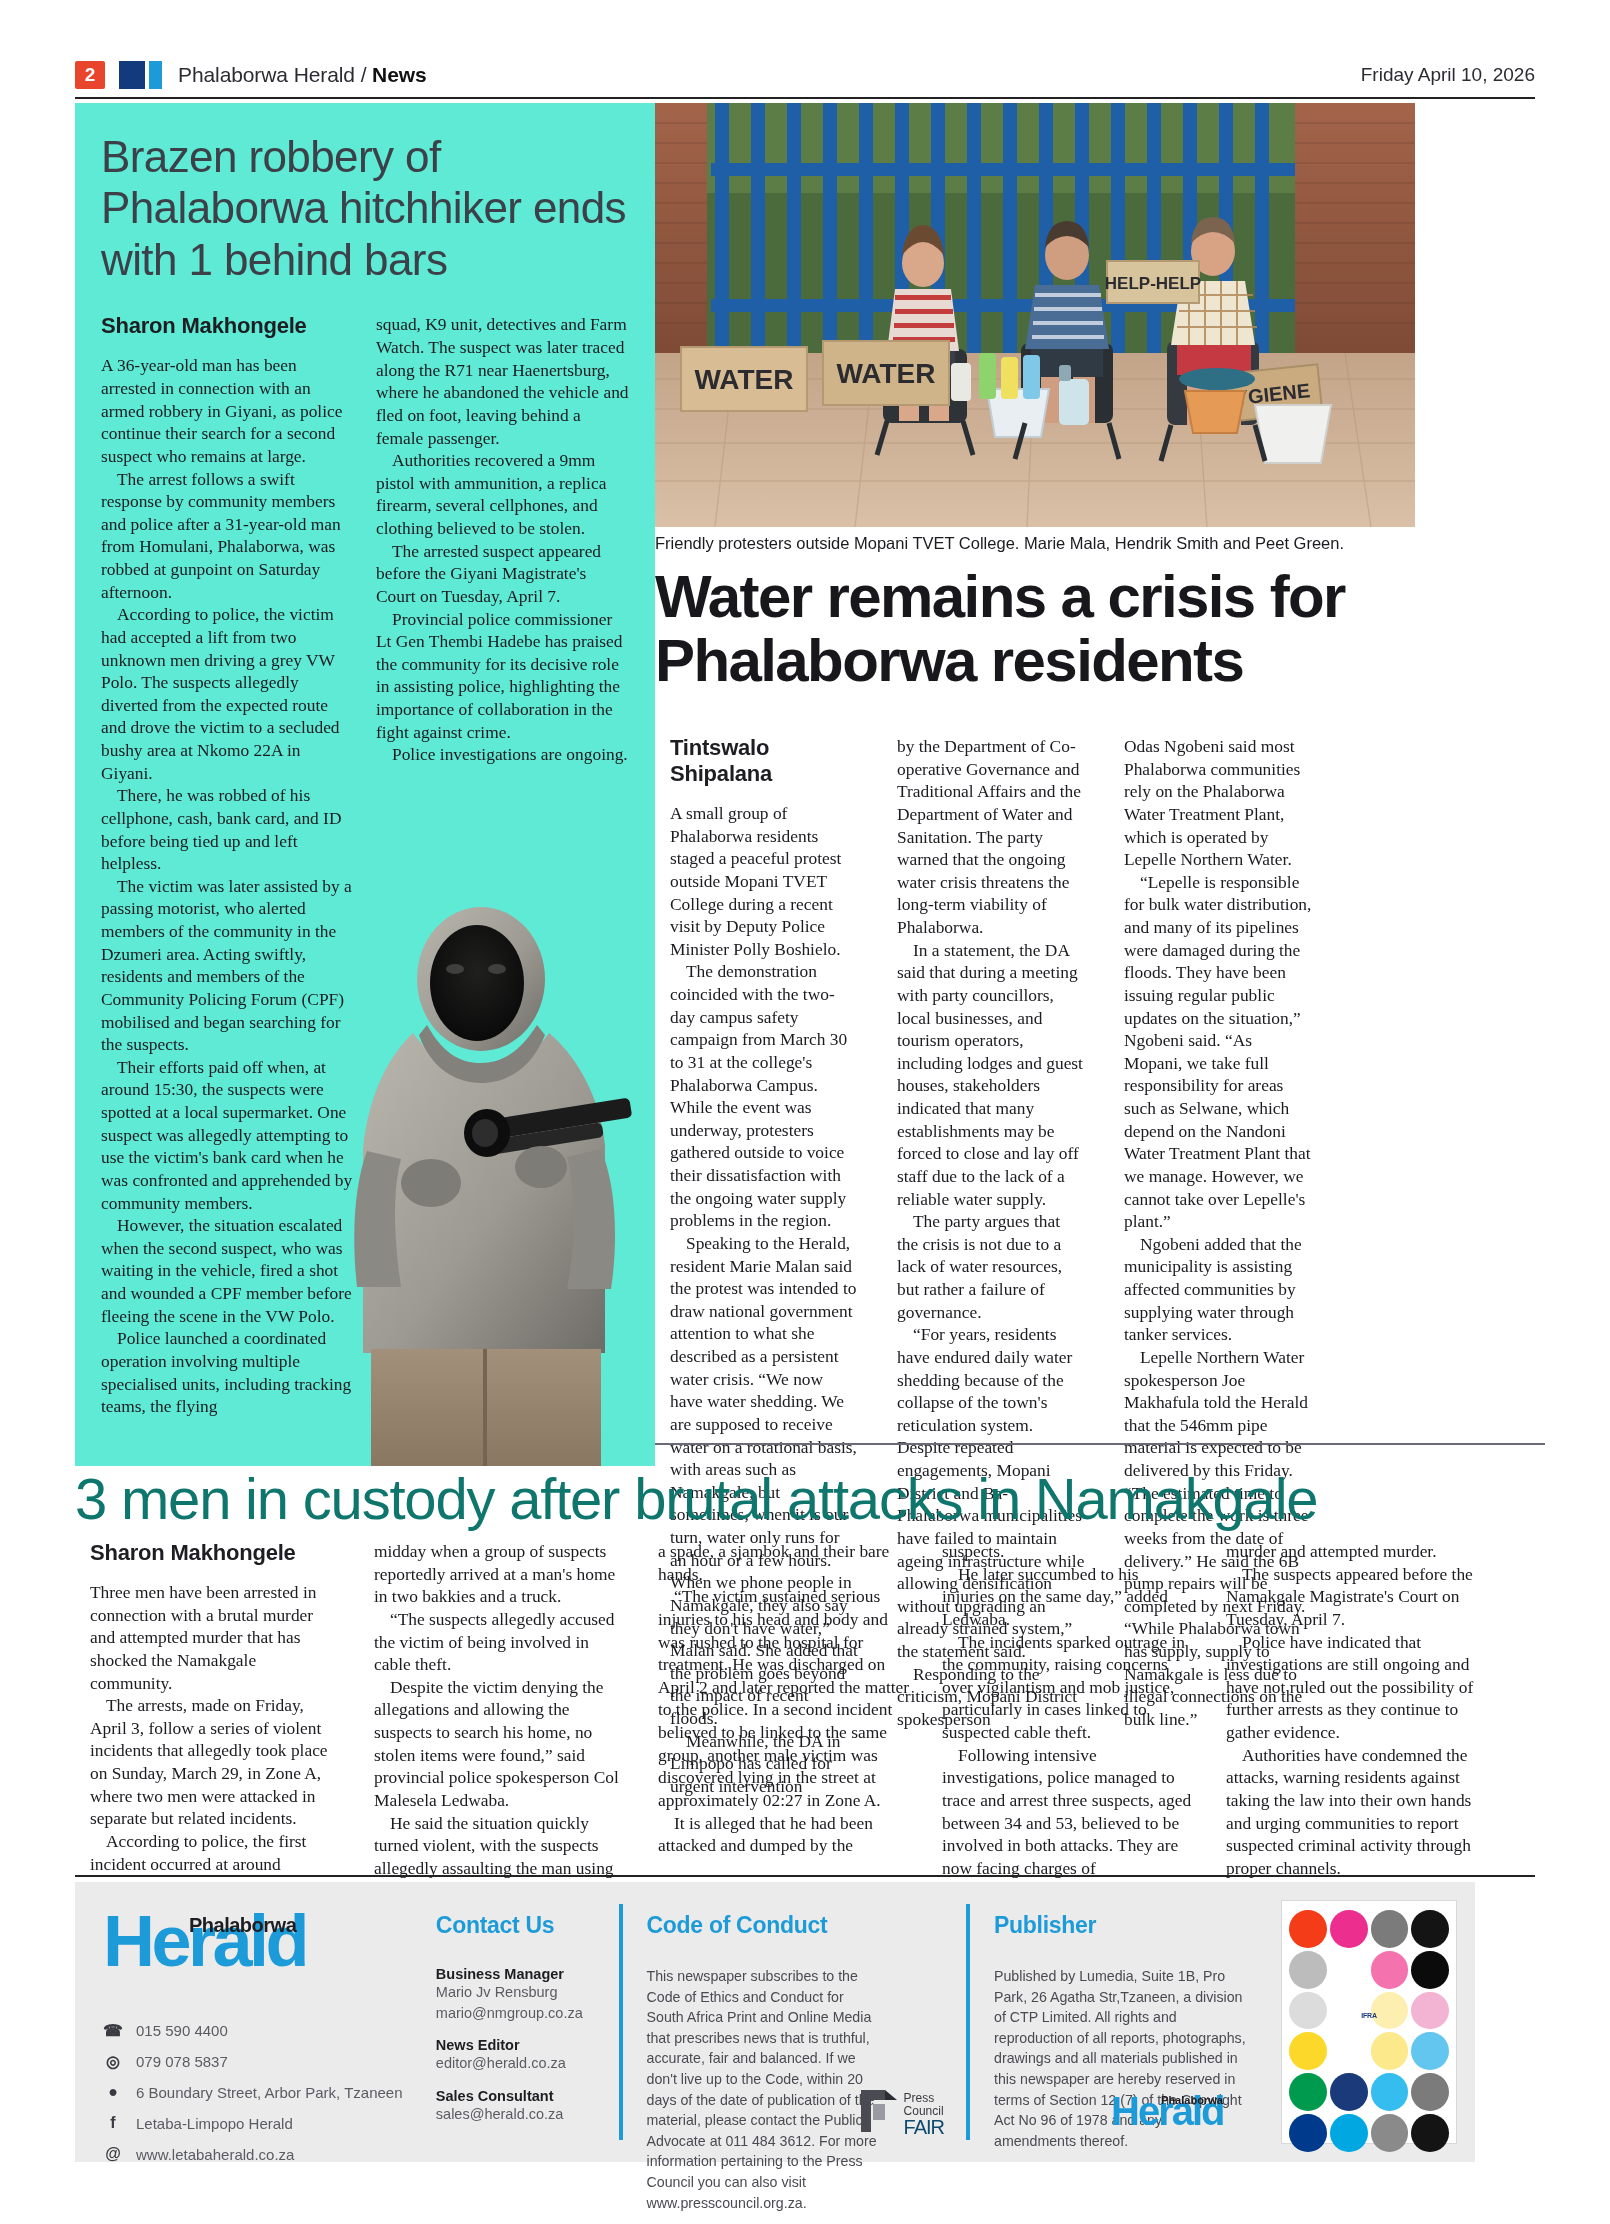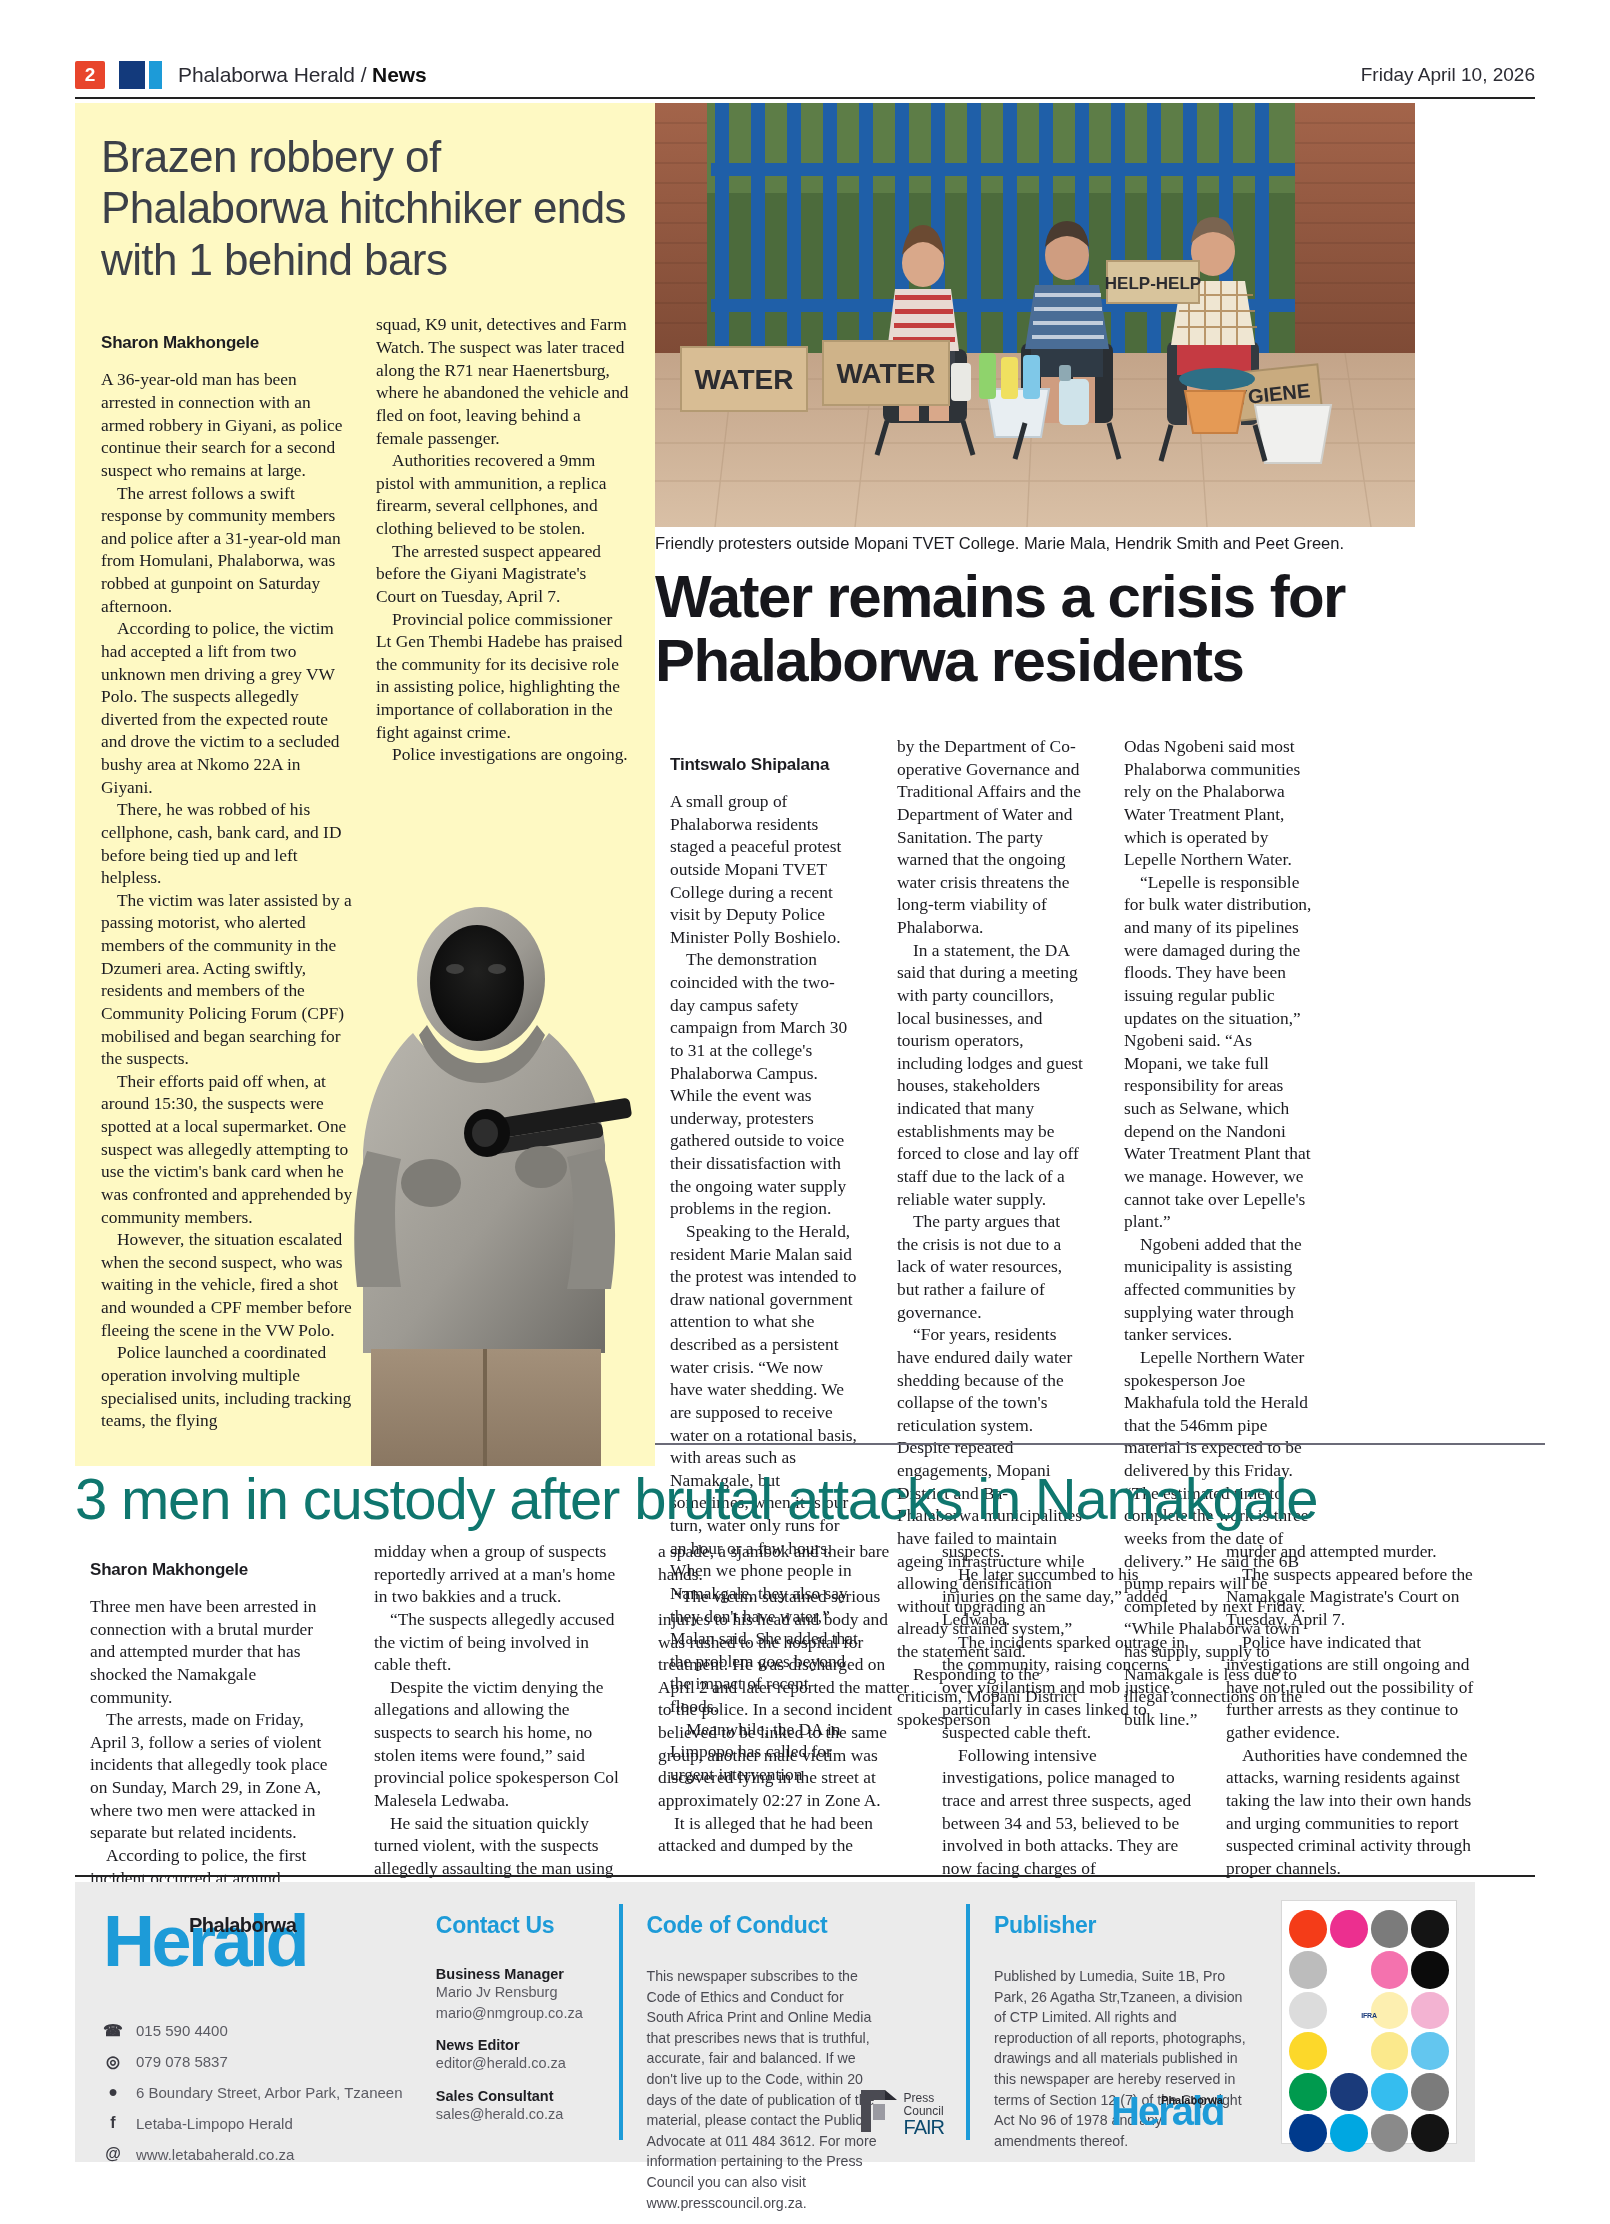--- a/index.html
+++ b/index.html
@@ -25,32 +25,32 @@
   .mh-title { margin-left: 16px; font-size: 21px; color: #2b2b33; letter-spacing: -.1px; }
   .mh-title b { color:#111; }
   .mh-date { margin-left: auto; font-size: 19px; color: #2b2b33; }
   .rule-top {
     position:absolute; left:75px; top:97px; width:1460px; height:2px; background:#222;
   }
 
   
   .a1 {
     position:absolute; left:75px; top:103px; width:580px; height:1363px;
-    background:#fef9c3; overflow:hidden;
+    background:#5eead4; overflow:hidden;
   }
   .a1-head {
     margin:28px 26px 0 26px; font-size:44px; line-height:1.17;
     font-weight:400; color:#3c4048; letter-spacing:-0.6px;
     font-family:"Liberation Sans", sans-serif;
   }
   .a1-cols { display:flex; gap:22px; margin:28px 26px 0 26px; }
   .a1-col { width:256px; }
   .byline {
-    font-size:17px; font-weight:bold; color:#1d1d22; margin-bottom:15px;
-    font-family:"Liberation Sans", sans-serif; letter-spacing:-.2px;margin-top:20px;
+    font-size:22px; font-weight:bold; color:#1d1d22; margin-bottom:15px;
+    font-family:"Liberation Sans", sans-serif; letter-spacing:-.2px;
   }
   .body-serif {
     font-family:"Liberation Serif", serif;
     font-size:17.4px; line-height:1.30; color:#1b1b20; text-align:left;
   }
   .body-serif p { margin:0; text-indent:0; }
   .body-serif p + p { text-indent:16px; }
   .a1-figure {
     position:absolute; left:230px; top:780px; width:350px; height:583px;
     overflow:hidden;

